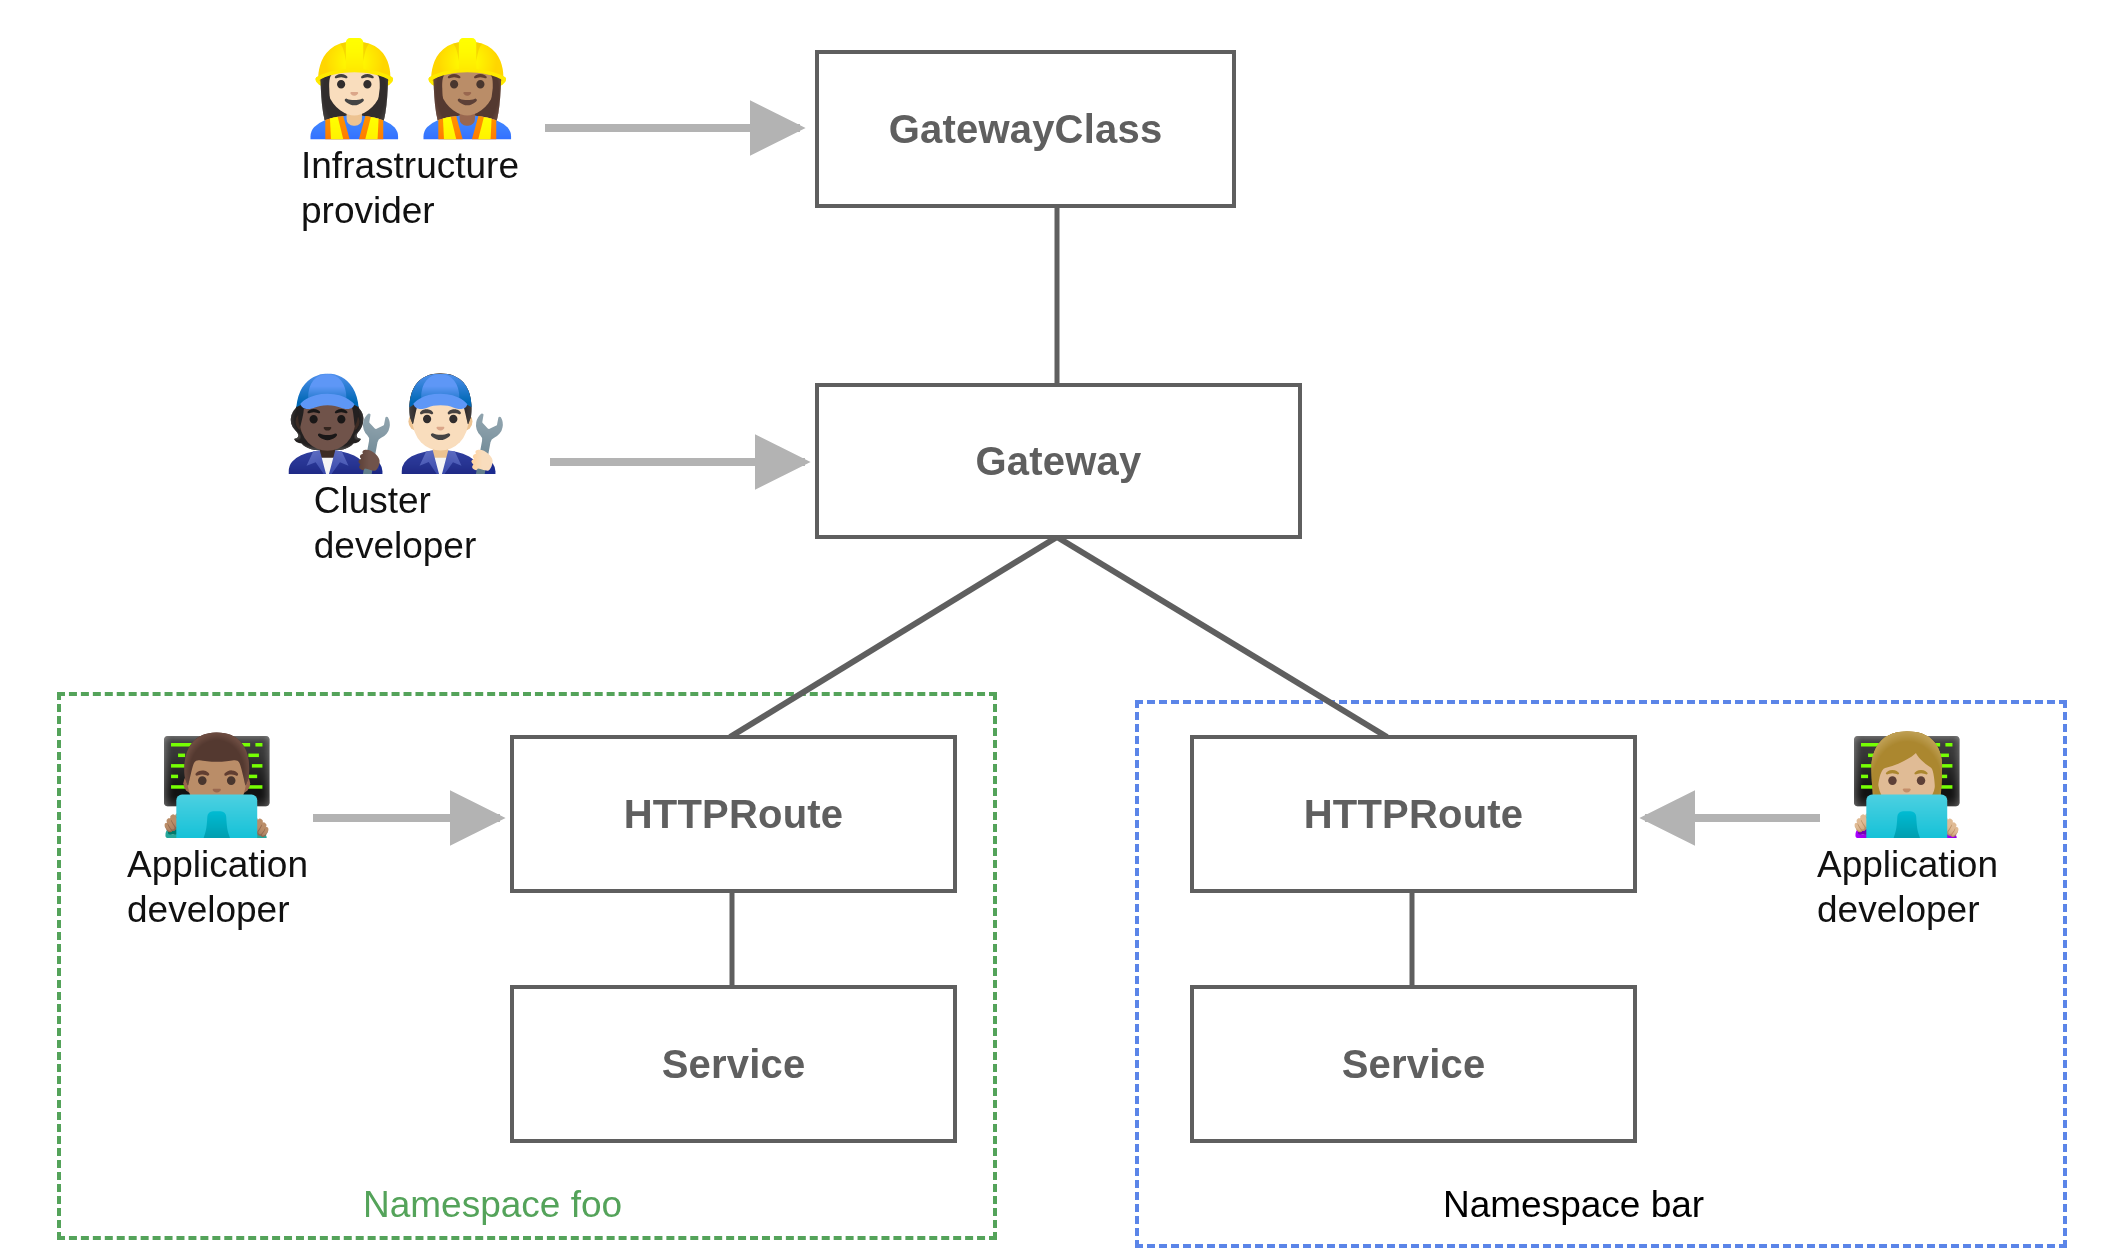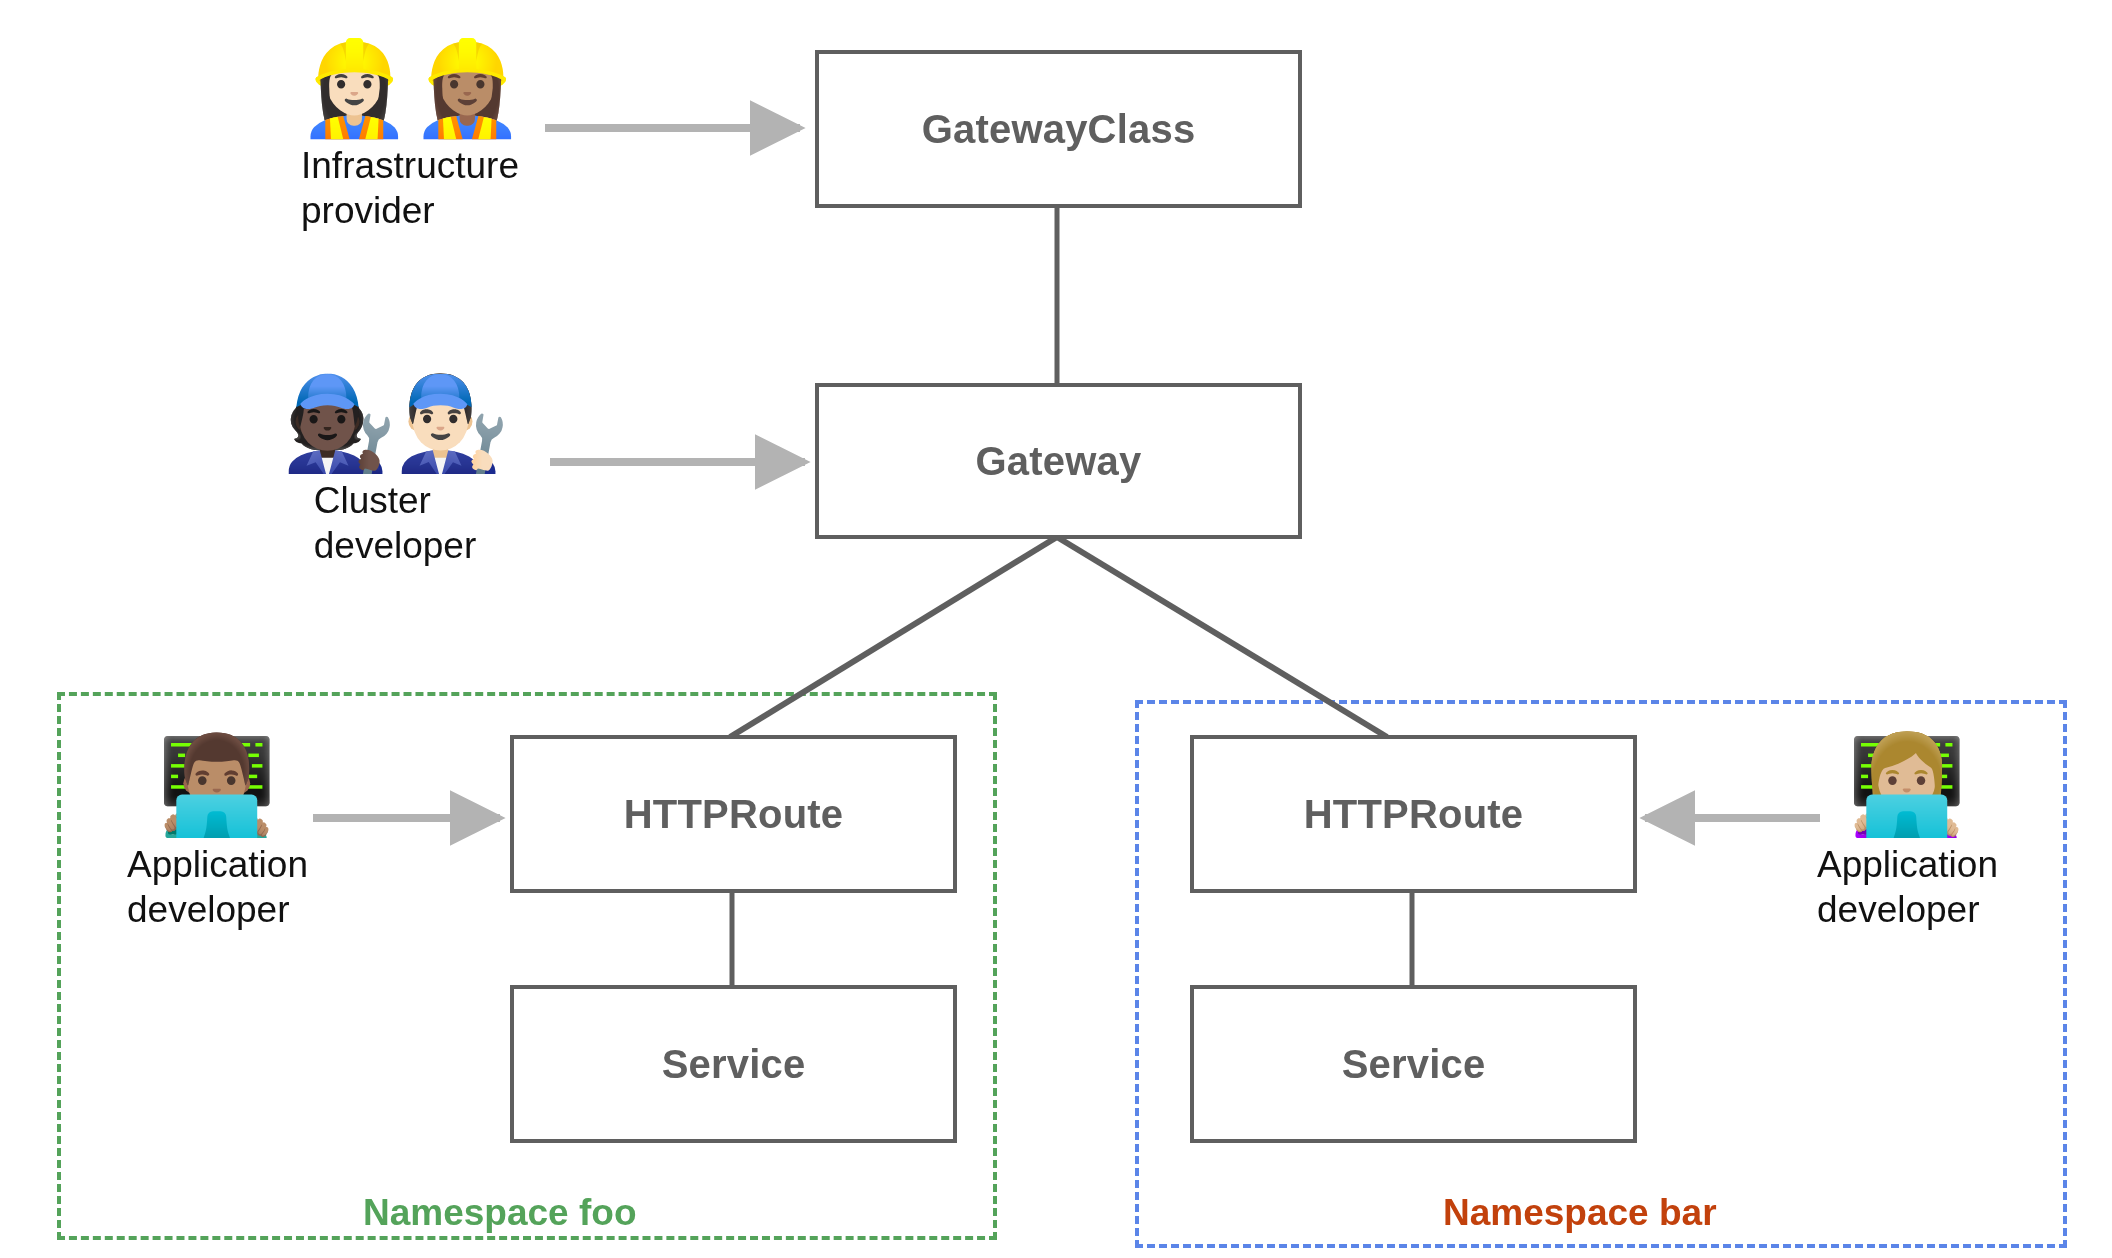--- a/index.html
+++ b/index.html
@@ -41,28 +41,27 @@
     position: absolute;
     box-sizing: border-box;
     background: transparent;
     z-index: 1;
   }
   .ns-box.green { border: 4px dashed #54a35a; }
   .ns-box.blue  { border: 4px dashed #5b85e8; }
   .ns-label {
     position: absolute;
     font-size: 37px;
-    font-weight: bold;
+    font-weight: normal;
     line-height: 1;
     white-space: nowrap;
     z-index: 6;
-    margin-top: 8px;
   }
   .ns-label.green { color: #54a35a; }
-  .ns-label.blue  { color: #c2410c; text-align: right; }
+  .ns-label.blue  { color: #000000; text-align: right; }
   
   .persona {
     position: absolute;
     display: flex;
     flex-direction: column;
     align-items: center;
     z-index: 6;
   }
   .persona-emoji {
     font-size: 92px;
@@ -120,21 +119,21 @@
 
     <line x1="545" y1="128" x2="800" y2="128" stroke="#b3b3b3" stroke-width="8" marker-end="url(#arrowR)"></line>
 
     <line x1="550" y1="462" x2="805" y2="462" stroke="#b3b3b3" stroke-width="8" marker-end="url(#arrowR)"></line>
 
     <line x1="313" y1="818" x2="500" y2="818" stroke="#b3b3b3" stroke-width="8" marker-end="url(#arrowR)"></line>
 
     <line x1="1820" y1="818" x2="1645" y2="818" stroke="#b3b3b3" stroke-width="8" marker-end="url(#arrowR)"></line>
   </svg>
 
-  <div class="res-box" style="left:815px; top:50px; width:487px; height:158px;">
+  <div class="res-box" style="left:815px; top:50px; width:421px; height:158px;">
     <span class="res-label">GatewayClass</span>
   </div>
 
   <div class="res-box" style="left:815px; top:383px; width:487px; height:156px;">
     <span class="res-label">Gateway</span>
   </div>
 
   <div class="res-box" style="left:510px; top:735px; width:447px; height:158px;">
     <span class="res-label">HTTPRoute</span>
   </div>

